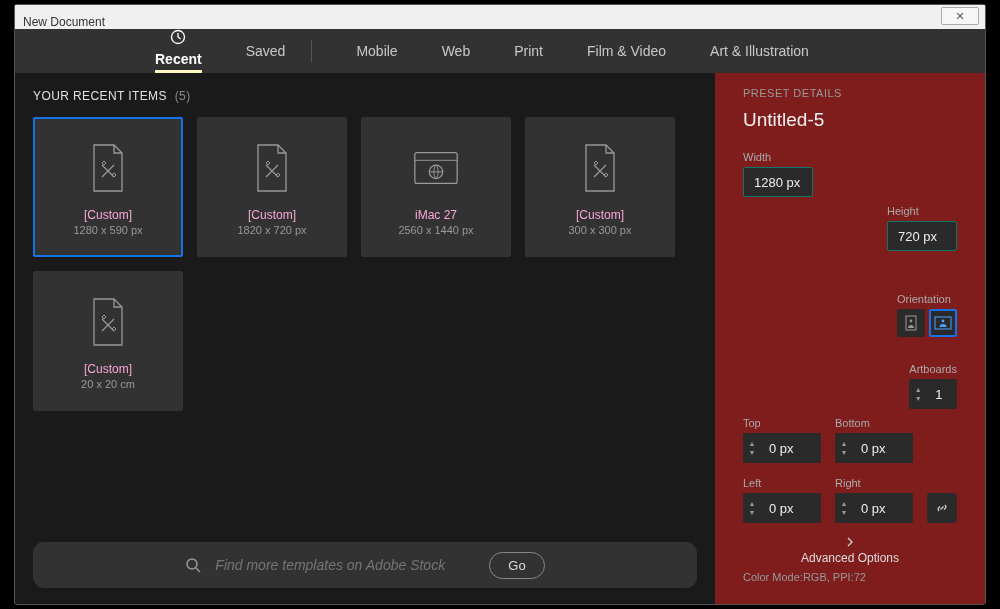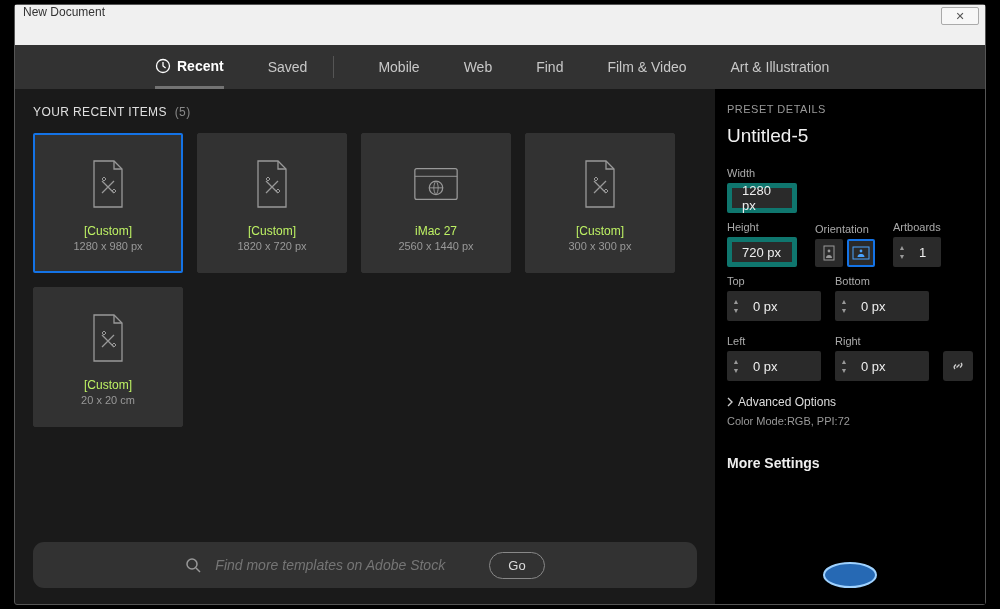--- a/index.html
+++ b/index.html
@@ -16,25 +16,25 @@
   .window {
     position: absolute;
     top: 4px; left: 14px; right: 14px; bottom: 4px;
     background: #1a1a1a;
     border: 1px solid #555;
     border-radius: 3px;
     display: flex;
     flex-direction: column;
   }
   .titlebar {
-    height: 40px;
+    height: 24px;
     background: #f0f0f0;
     color: #333;
     display: flex;
-    align-items: flex-start;
+    align-items: flex-end;
     padding: 0 8px;
     font-size: 12px;
     position: relative;
   }
   .titlebar .close {
     position: absolute;
     right: 6px;
     top: 2px;
     width: 38px;
     height: 18px;
@@ -60,22 +60,23 @@
     display: flex;
     align-items: center;
     gap: 6px;
     height: 44px;
     cursor: pointer;
     color: #c8c8c8;
     font-size: 14px;
   }
   .tab.active {
     color: #fff;
-    border-bottom: 3px solid #737373;
+    border-bottom: 3px solid #fef9c3;
     font-weight:600;
+    flex-direction:column;
   }
   .tab .sep {
     width:1px;height:22px;background:#555;margin-left:20px;
   }
   .body {
     flex: 1;
     display: flex;
     overflow: hidden;
   }
   .left {
@@ -112,21 +113,21 @@
   .card.selected {
     border: 2px solid #1473e6;
   }
   .card .icon-box {
     width: 50px;
     height: 60px;
     display:flex;align-items:center;justify-content:center;
   }
   .card .label {
     font-size: 12px;
-    color: #bef264;
+    color: #f9a8d4;
     text-align:center;
   }
   .card .sub {
     font-size: 11px;
     color: #999;
     margin-top:-8px;
   }
   .search-row {
     margin-top: auto;
     background: #323232;
@@ -151,43 +152,43 @@
     border:1px solid #888;
     color:#ddd;
     background:transparent;
     border-radius: 16px;
     padding: 5px 18px;
     font-size:13px;
     cursor:pointer;
   }
   .right {
     width: 270px;
-    background: #000000;
-    padding: 14px 12px;
+    background: #7f1d1d;
+    padding: 14px 28px;
     display:flex;
     flex-direction:column;
     color:#ccc;
   }
   .right h4 {
     font-size:11px;
     color:#999;
     font-weight:normal;
     letter-spacing:0.5px;
     margin-bottom:10px;
   }
   .doc-name {
     font-size:19px;
     color:#f0f0f0;
     margin-bottom:12px;
   }
   .field-label { font-size:11px;color:#aaa;margin-bottom:4px;margin-top:8px; }
   .row { display:flex;gap:10px;align-items:flex-end; }
   .input-box {
     background:#2a2a2a;
-    border:5px solid #0f766e;
+    border:1px solid #0f766e;
     color:#eee;
     height:30px;
     padding: 0 10px;
     display:flex;
     align-items:center;
     font-size:13px;
     border-radius:2px;
   }
   .select-box {
     flex:1;
@@ -219,21 +220,21 @@
     width:18px;display:flex;flex-direction:column;align-items:center;
     font-size:7px;color:#999;line-height:7px;gap:2px;padding:2px 0;
   }
   .stepper .val { padding:0 8px;color:#eee;font-size:13px; }
   .link-btn {
     width:30px;height:30px;background:#2a2a2a;border-radius:3px;
     display:flex;align-items:center;justify-content:center;cursor:pointer;
   }
   .adv {
     margin-top:14px;font-size:12px;color:#ddd;cursor:pointer;
-    display:flex;align-items:center;gap:4px;
+    display:flex;align-items:center;gap:4px;flex-direction:column;
   }
   .mode-line { font-size:11px;color:#999;margin-top:6px; }
   .more { margin-top:28px;font-size:14px;color:#eee;font-weight:600; }
   .create-btn {
     margin-top:auto;
     align-self:center;
   }
   svg { display:block; }
 </style>
 </head>
@@ -260,21 +261,21 @@
         <span>Saved</span>
         <span class="sep"></span>
       </div>
     <div class="tab">
         <span>Mobile</span>
       </div>
     <div class="tab">
         <span>Web</span>
       </div>
     <div class="tab">
-        <span>Find</span>
+        <span>Print</span>
       </div>
     <div class="tab">
         <span>Film &amp; Video</span>
       </div>
     <div class="tab">
         <span>Art &amp; Illustration</span>
       </div>
   </div>
 
   <div class="body">
@@ -287,21 +288,21 @@
           <div class="card selected">
             <div class="icon-box">
               <svg width="40" height="50" viewBox="0 0 40 50">
                 <path d="M6 2h20l8 8v38H6z" stroke="#999" fill="none" stroke-width="1.3"></path>
                 <path d="M26 2v8h8" stroke="#999" fill="none" stroke-width="1.3"></path>
                 <path d="M14 22l12 12M26 22l-12 12" stroke="#999" stroke-width="1.3"></path>
                 <path d="M14 20l2-2 2 2-2 2zM24 32l2-2 2 2-2 2z" stroke="#999" fill="none"></path>
               </svg>
             </div>
             <div class="label">[Custom]</div>
-            <div class="sub">1280 x 980 px</div>
+            <div class="sub">1280 x 590 px</div>
           </div>
           <div class="card">
             <div class="icon-box">
               <svg width="40" height="50" viewBox="0 0 40 50">
                 <path d="M6 2h20l8 8v38H6z" stroke="#999" fill="none" stroke-width="1.3"></path>
                 <path d="M26 2v8h8" stroke="#999" fill="none" stroke-width="1.3"></path>
                 <path d="M14 22l12 12M26 22l-12 12" stroke="#999" stroke-width="1.3"></path>
                 <path d="M14 20l2-2 2 2-2 2zM24 32l2-2 2 2-2 2z" stroke="#999" fill="none"></path>
               </svg>
             </div>
@@ -358,21 +359,21 @@
 
     <div class="right">
       <h4>PRESET DETAILS</h4>
       <div class="doc-name">Untitled-5</div>
 
       <div class="field-label">Width</div>
       <div class="row">
         <div class="input-box" style="width:70px">1280 px</div>
       </div>
 
-      <div class="row" style="gap:18px;">
+      <div class="row" style="gap:18px;flex-direction:column;">
         <div style="flex:0 0 70px">
           <div class="field-label">Height</div>
           <div class="input-box" style="width:70px">720 px</div>
         </div>
         <div>
           <div class="field-label">Orientation</div>
           <div class="orient-group">
             <div class="orient-btn">
               <svg width="12" height="16" viewBox="0 0 12 16">
                   <rect x="1" y="1" width="10" height="14" stroke="#999" fill="none"></rect>

